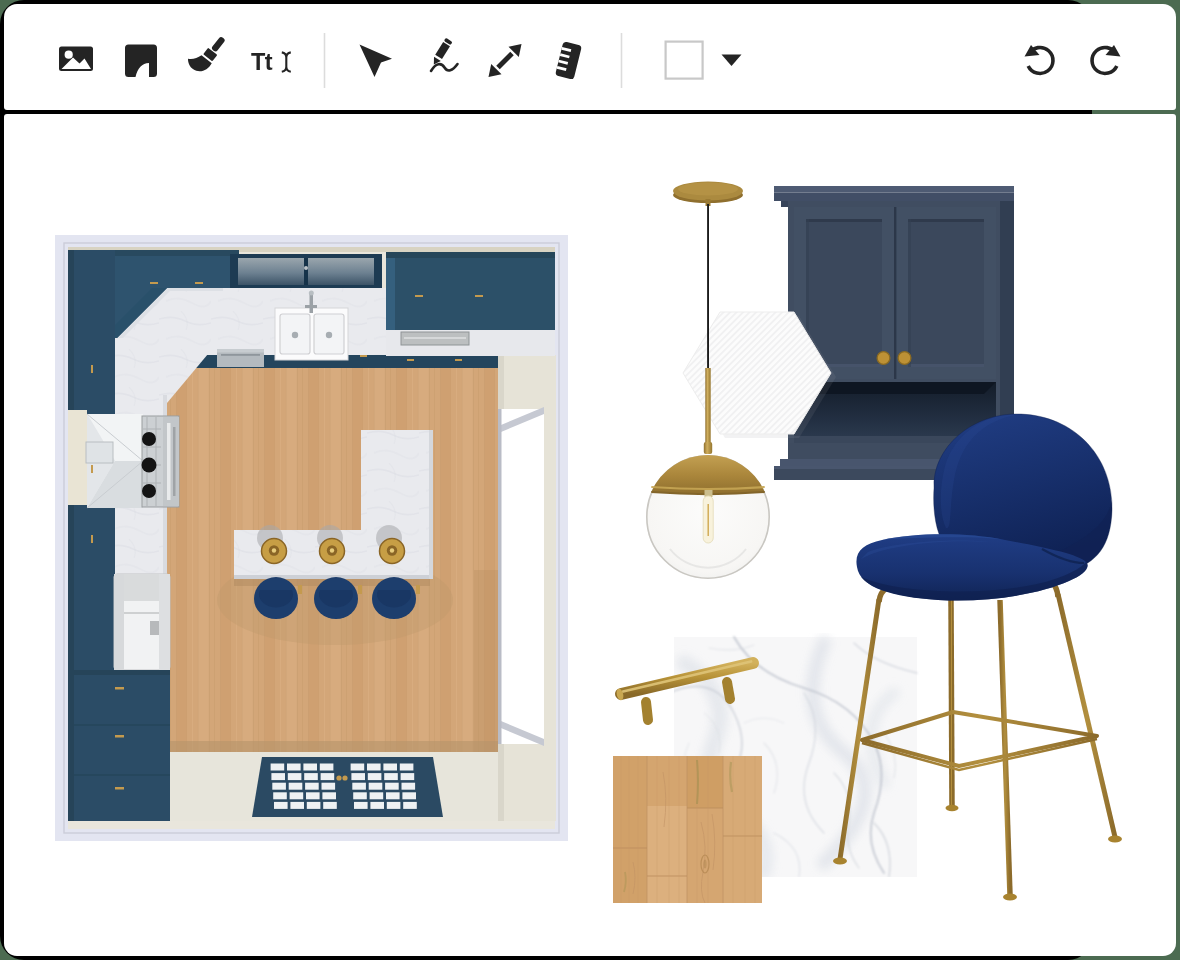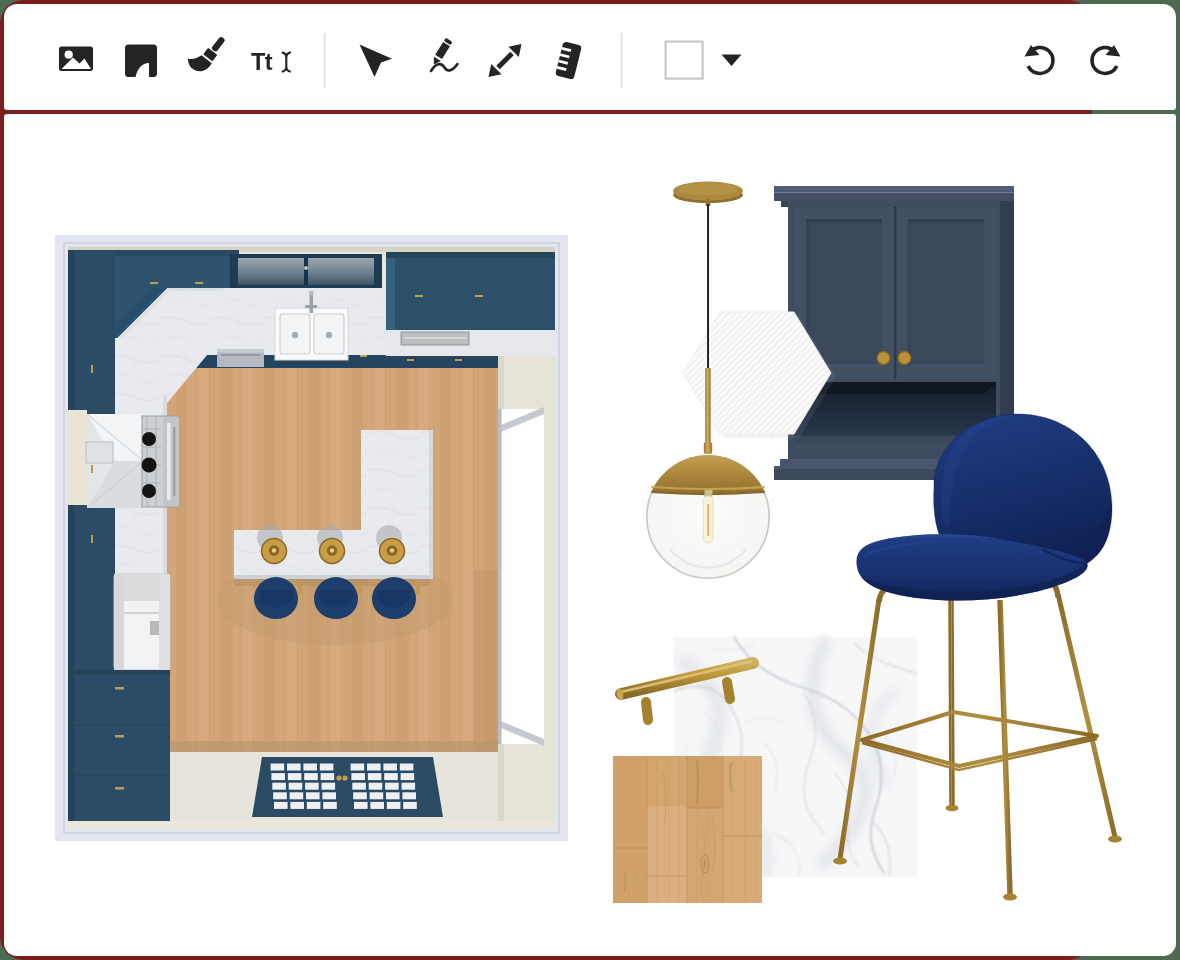--- a/index.html
+++ b/index.html
@@ -1,18 +1,18 @@
 <!DOCTYPE html>
 <html><head>
 <meta charset="utf-8">
 <style>
   html,body{margin:0;padding:0;width:1180px;height:960px;overflow:hidden;
     font-family:"Liberation Sans",sans-serif;background:#4c6b51;}
   .graywrap{position:absolute;left:0;top:0;width:1092px;height:960px;
-    background:#7f1d1d;border-radius:24px;}
+    background:#000000;border-radius:24px;}
   .toolbar{position:absolute;left:4px;top:4px;width:1172px;height:106px;
     background:#ffffff;border-radius:13px 13px 3px 3px;}
   .canvas{position:absolute;left:4px;top:114px;width:1172px;height:842px;
     background:#ffffff;border-radius:3px 3px 13px 13px;}
   svg{position:absolute;display:block;}
 </style>
 </head>
 <body>
 <div class="graywrap">
   <div class="toolbar">

